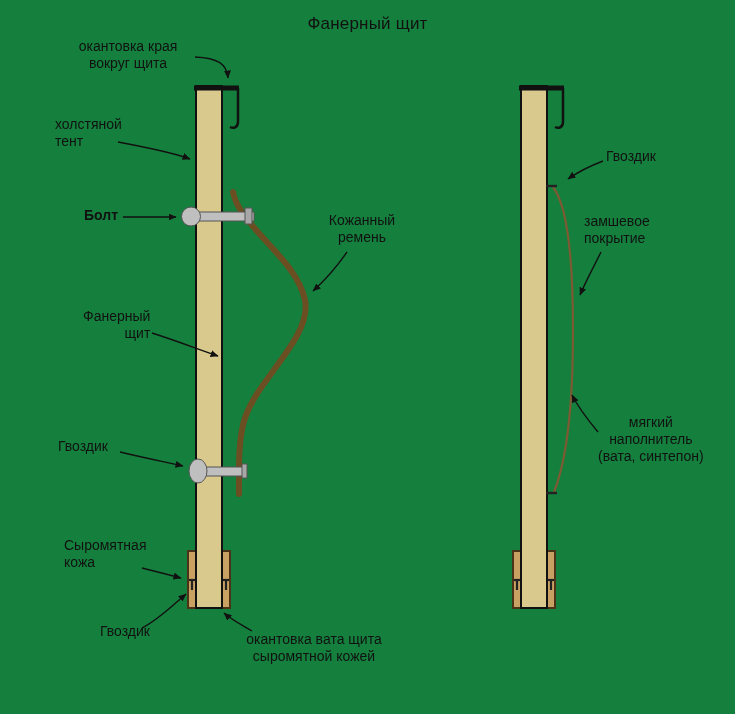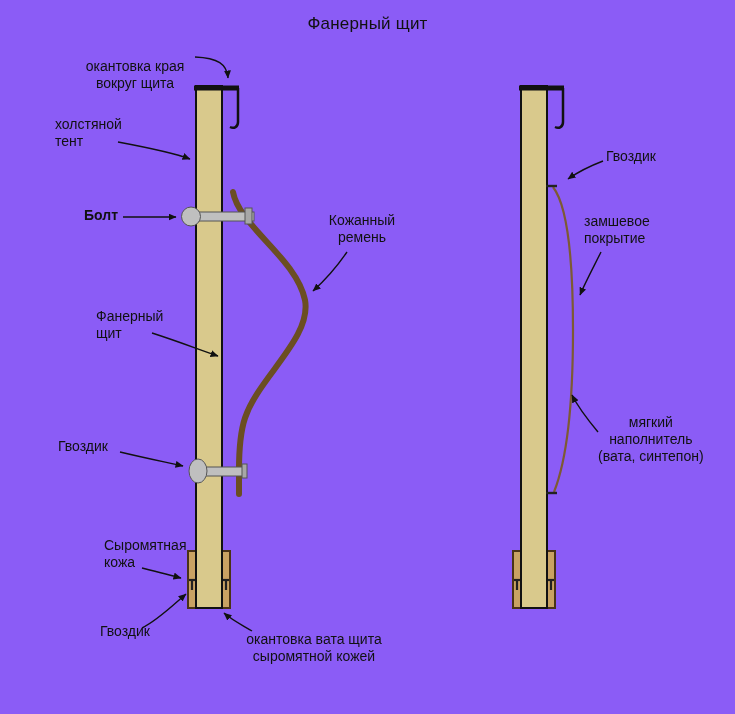--- a/index.html
+++ b/index.html
@@ -1,19 +1,19 @@
 <!DOCTYPE html>
 <html><head>
 <meta charset="utf-8">
 <style>
   html,body{margin:0;padding:0;background:#fff;}
   .stage{
     position:relative;
     width:735px;height:714px;
-    background:#8b5cf6;
+    background:#15803d;
     font-family:"Liberation Sans", sans-serif;
     color:#111;
     overflow:hidden;
   }
   .diagram-svg{position:absolute;left:0;top:0;}
   .title{
     position:absolute;left:0;top:14px;width:735px;
     text-align:center;font-size:17px;letter-spacing:.2px;
   }
   .label{
@@ -97,37 +97,37 @@
       <path d="M142 628 C158 620 172 606 186 594" marker-end="url(#ah)"></path>
       <path d="M252 631 C242 625 232 620 224 613" marker-end="url(#ah)"></path>
       <path d="M603 161 C590 166 578 172 568 179" marker-end="url(#ah)"></path>
       <path d="M601 252 C593 268 585 283 580 295" marker-end="url(#ah)"></path>
       <path d="M598 432 C588 420 578 407 572 395" marker-end="url(#ah)"></path>
     </g>
   </svg>
 
   <div class="title">Фанерный щит</div>
 
-  <div class="label ta-c" style="left:68px;top:38px;width:134px;margin-top:20px;">окантовка края
+  <div class="label ta-c" style="left:61px;top:38px;width:134px;">окантовка края
 вокруг щита</div>
 
   <div class="label" style="left:55px;top:116px;">холстяной
 тент</div>
 
   <div class="label" style="left:84px;top:207px;font-weight:bold;">Болт</div>
 
   <div class="label ta-c" style="left:316px;top:212px;width:92px;">Кожанный
 ремень</div>
 
-  <div class="label" style="left:96px;top:308px;">Фанерный
+  <div class="label" style="left:83px;top:308px;text-align:right;">Фанерный
 щит</div>
 
   <div class="label" style="left:58px;top:438px;">Гвоздик</div>
 
-  <div class="label" style="left:64px;top:537px;margin-left:40px;">Сыромятная
+  <div class="label" style="left:64px;top:537px;">Сыромятная
 кожа</div>
 
   <div class="label" style="left:100px;top:623px;">Гвоздик</div>
 
   <div class="label ta-c" style="left:228px;top:631px;width:172px;">окантовка вата щита
 сыромятной кожей</div>
 
   <div class="label" style="left:606px;top:148px;">Гвоздик</div>
 
   <div class="label" style="left:584px;top:213px;">замшевое

